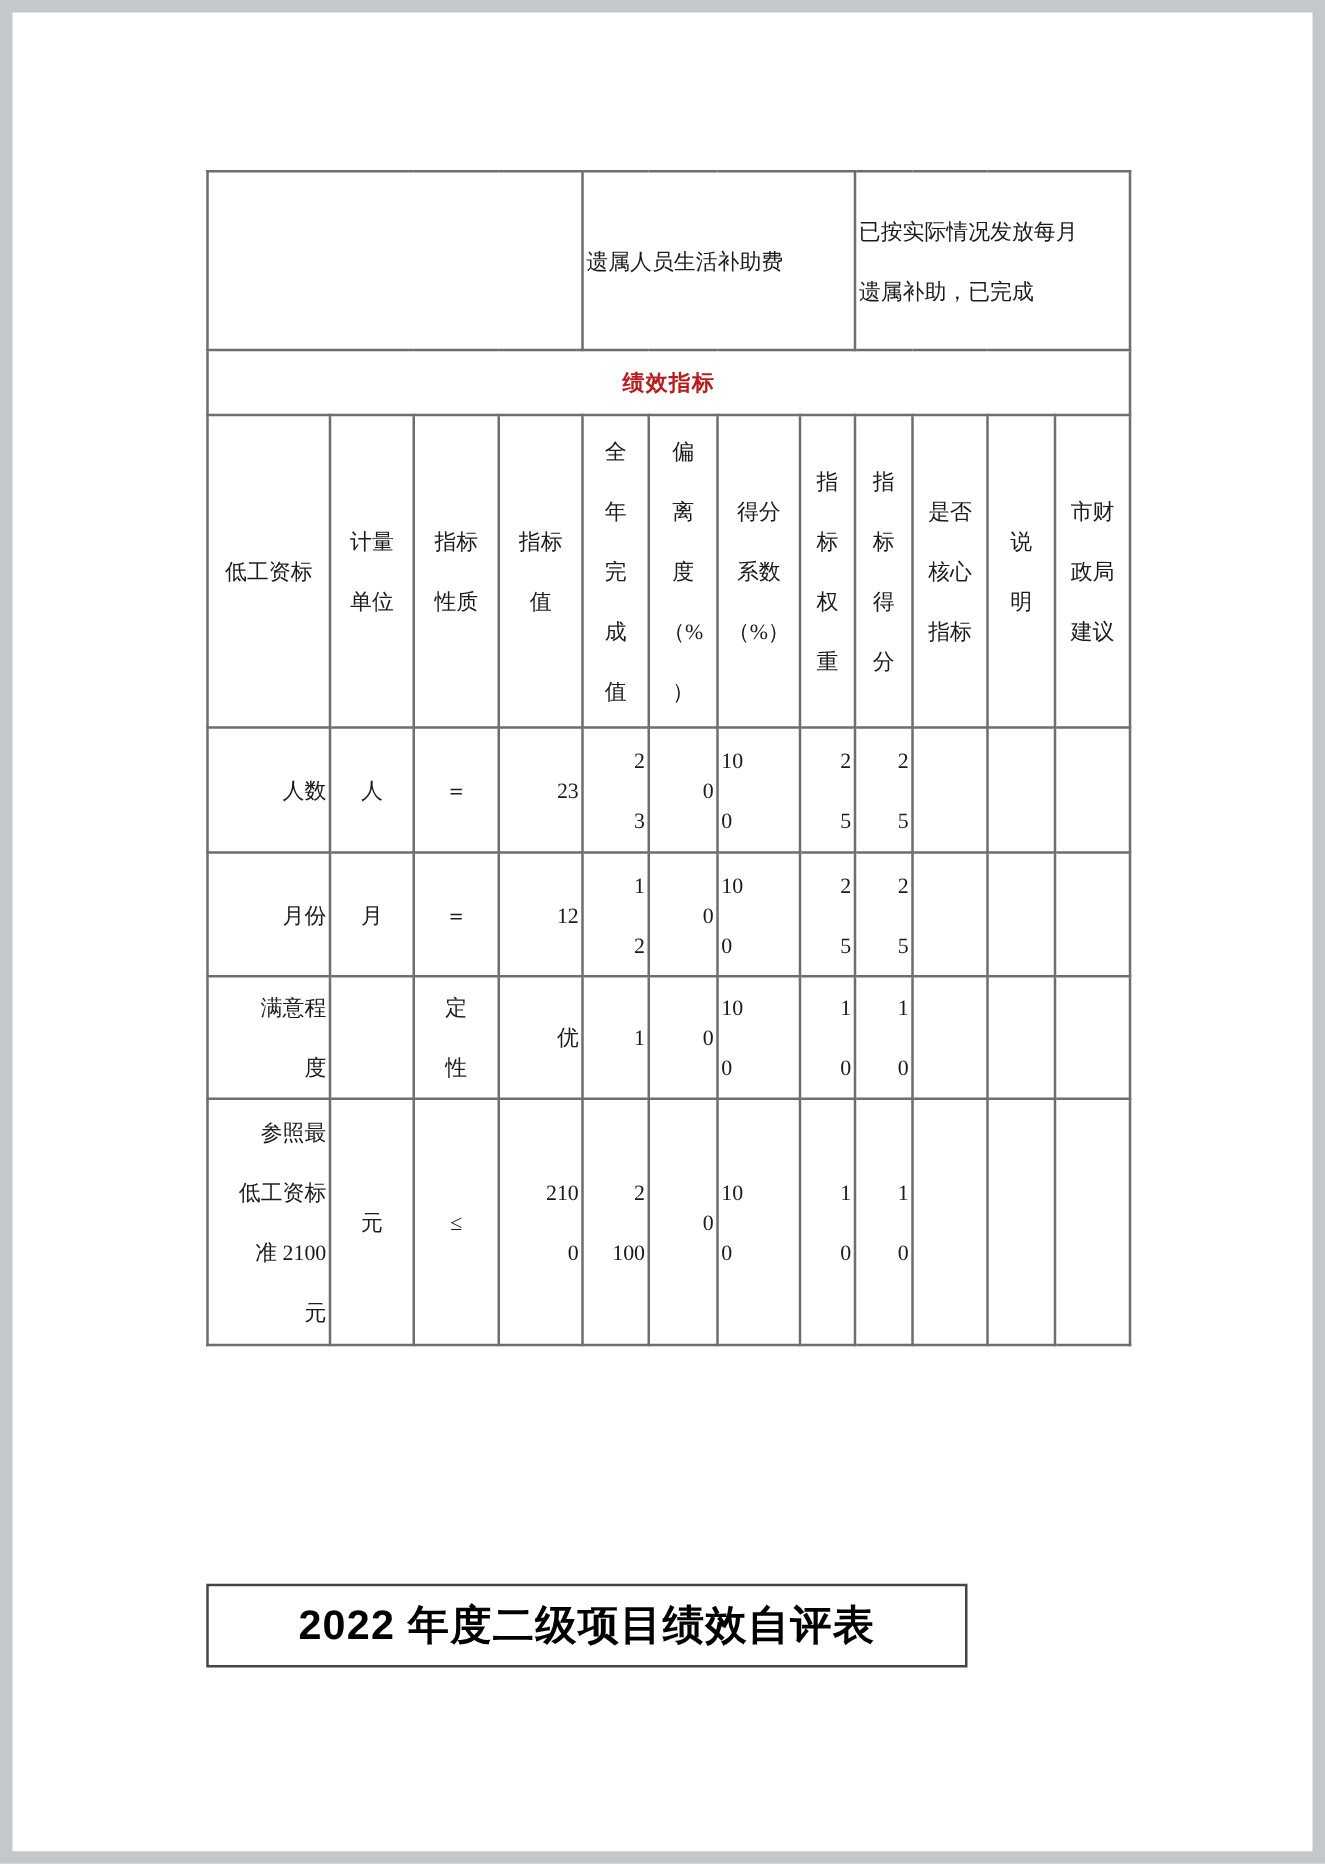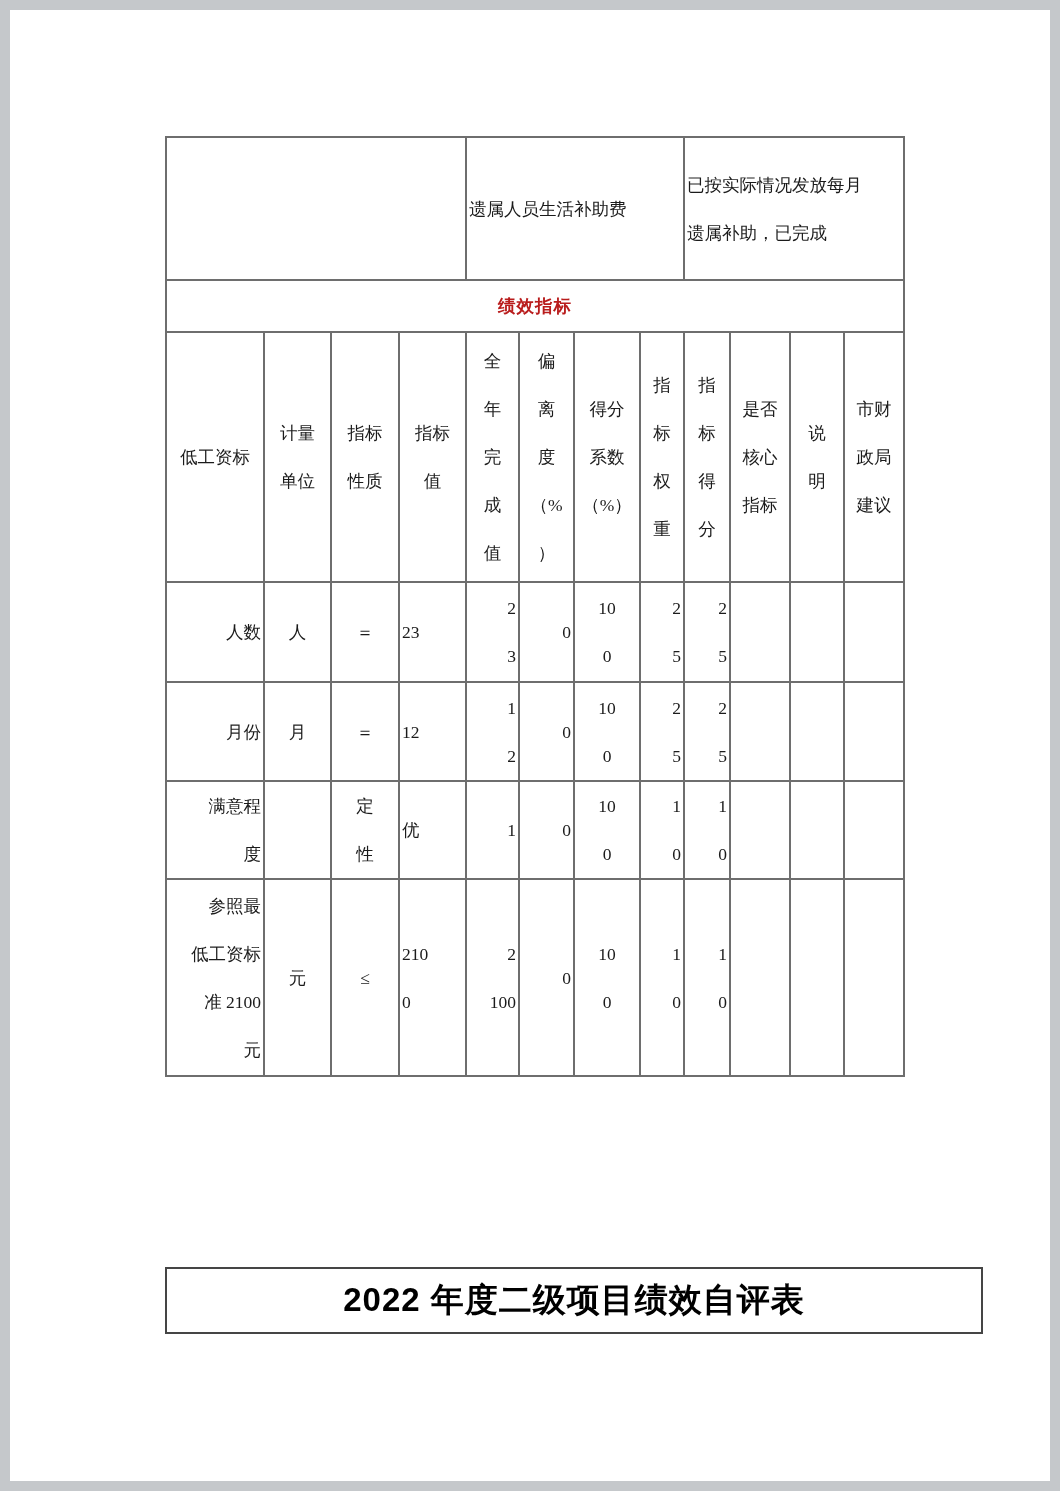--- a/index.html
+++ b/index.html
@@ -44,29 +44,29 @@
   .c-top{vertical-align:top;text-align:left;padding:1px 8px 0 10px;}
   .c-section{
     text-align:center;
     font-family:"Liberation Sans","DejaVu Sans",sans-serif;
     font-weight:bold;font-size:21px;line-height:46px;
     letter-spacing:1px;color:#b91c1c;
   }
   .c-head{text-align:center;}
   .c-name{text-align:right;text-indent:1em;padding:0 2px 0 4px;}
   .c-ctr{text-align:center;}
-  .nr4{padding-right:4px;}
+  .nr4{text-align:right;padding-right:4px;}
   .nr5{text-align:right;padding-right:11px;}
   .nr6{text-align:right;padding-right:9px;}
-  .nr7{text-align:center;padding-right:7px;}
+  .nr7{text-align:left;padding-right:7px;}
   .nr8{text-align:right;padding-right:5px;}
   .nr9{text-align:right;padding-right:5px;}
   .footer-box{
     position:absolute;left:155px;top:1257px;
-    width:818px;height:67px;
+    width:609px;height:67px;
     border:2.5px solid #454545;
     box-sizing:border-box;
     display:flex;align-items:center;justify-content:center;
   }
   .footer-box span{
     font-family:"Liberation Sans","DejaVu Sans",sans-serif;
     font-weight:bold;font-size:33px;letter-spacing:1px;color:#000;
     white-space:nowrap;
   }
 </style>

